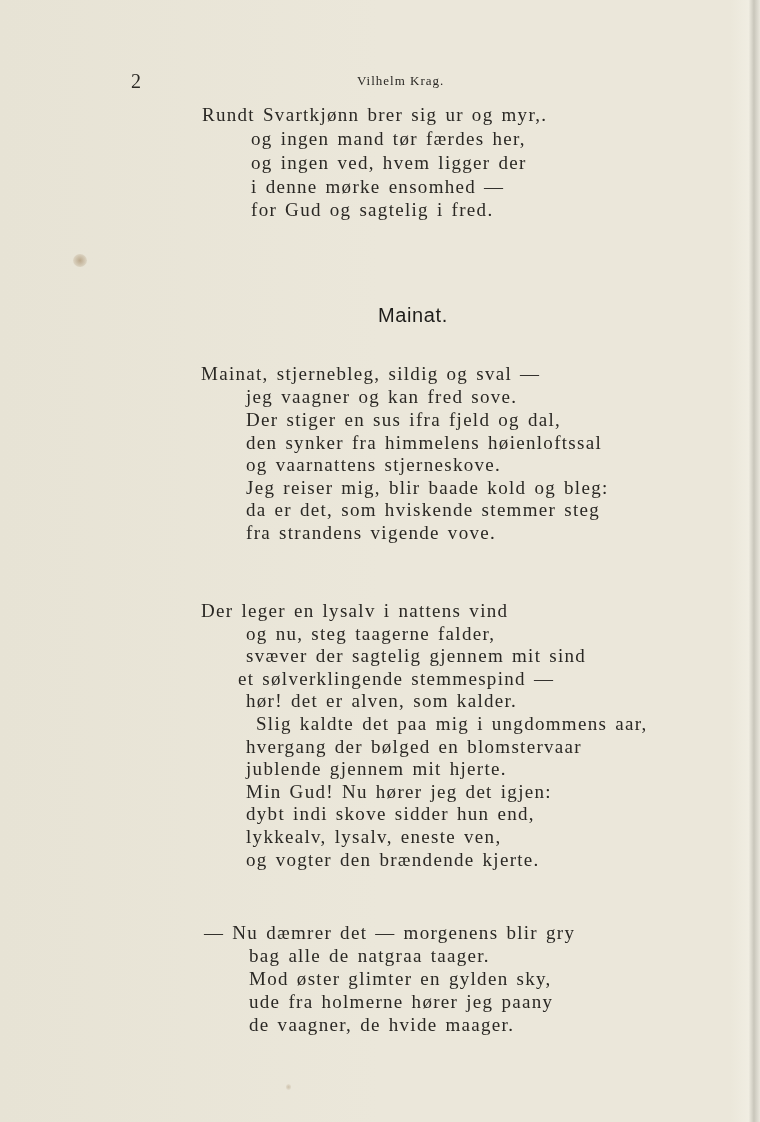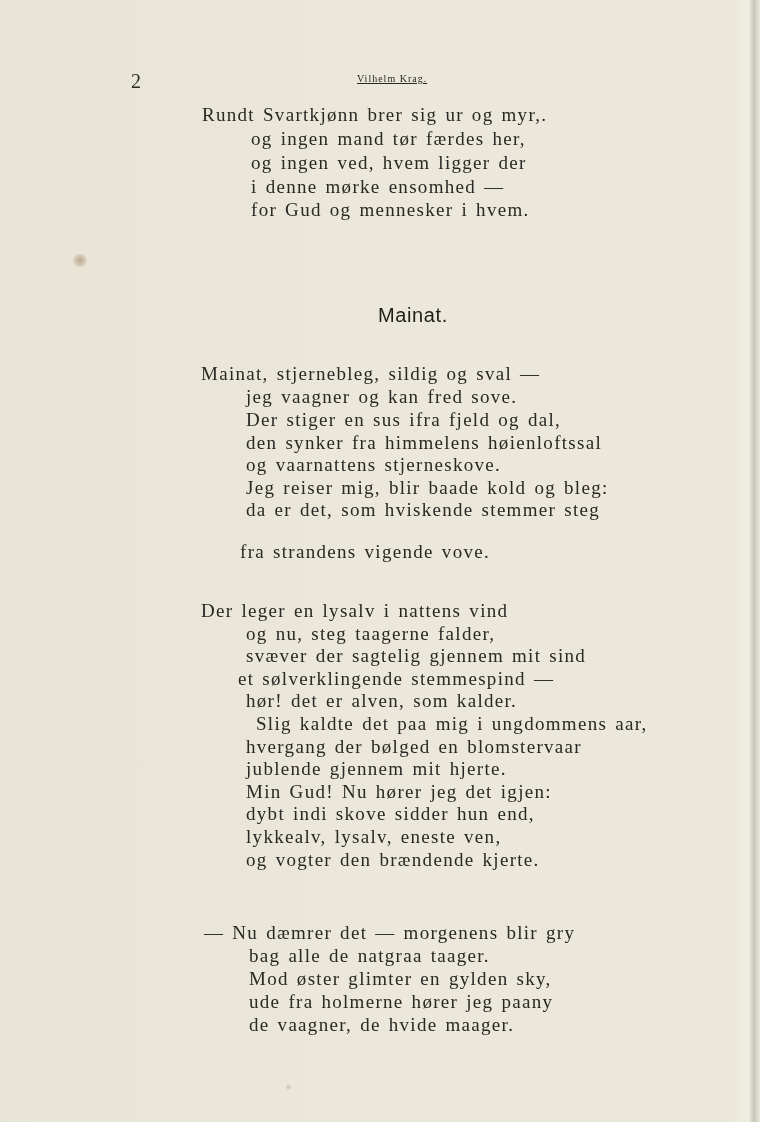--- a/index.html
+++ b/index.html
@@ -17,21 +17,21 @@
     .spot {
       position: absolute; border-radius: 50%;
       background: radial-gradient(circle, rgba(150,120,80,0.55) 0%, rgba(150,120,80,0.15) 70%, rgba(150,120,80,0) 100%);
     }
     .page-number {
       position: absolute; left: 131px; top: 70px;
       font-size: 20px; letter-spacing: 0.5px;
     }
     .running-head {
       position: absolute; left: 357px; top: 73px;
-      font-size: 10px; letter-spacing: 1px; text-decoration: underline;
+      font-size: 13px; letter-spacing: 1px;
     }
     .stanza { position: absolute; left: 0; }
     .line {
       position: absolute; white-space: nowrap;
       font-size: 19px; letter-spacing: 1.3px; word-spacing: 2px;
       line-height: 23px;
     }
     .title {
       position: absolute; left: 378px; top: 304px;
       font-family: "Liberation Sans", "DejaVu Sans", sans-serif;
@@ -48,34 +48,34 @@
   <div class="spot" style="left:286px; top:1084px; width:5px; height:6px; opacity:0.6;"></div>
 
   <div class="page-number">2</div>
   <div class="running-head">Vilhelm Krag.</div>
 
   <div class="stanza">
     <div class="line" style="left:202px; top:103px;">Rundt Svartkjønn brer sig ur og myr,.</div>
     <div class="line" style="left:251px; top:127px;">og ingen mand tør færdes her,</div>
     <div class="line" style="left:251px; top:151px;">og ingen ved, hvem ligger der</div>
     <div class="line" style="left:251px; top:175px;">i denne mørke ensomhed —</div>
-    <div class="line" style="left:251px; top:198px;">for Gud og mennesker i hvem.</div>
+    <div class="line" style="left:251px; top:198px;">for Gud og sagtelig i fred.</div>
   </div>
 
   <div class="title">Mainat.</div>
 
   <div class="stanza">
     <div class="line" style="left:201px; top:362px;">Mainat, stjernebleg, sildig og sval —</div>
     <div class="line" style="left:246px; top:385px;">jeg vaagner og kan fred sove.</div>
     <div class="line" style="left:246px; top:408px;">Der stiger en sus ifra fjeld og dal,</div>
     <div class="line" style="left:246px; top:431px;">den synker fra himmelens høienloftssal</div>
     <div class="line" style="left:246px; top:453px;">og vaarnattens stjerneskove.</div>
     <div class="line" style="left:246px; top:476px;">Jeg reiser mig, blir baade kold og bleg:</div>
     <div class="line" style="left:246px; top:498px;">da er det, som hviskende stemmer steg</div>
-    <div class="line" style="left:240px; top:521px;margin-top:19px;">fra strandens vigende vove.</div>
+    <div class="line" style="left:246px; top:521px;">fra strandens vigende vove.</div>
   </div>
 
   <div class="stanza">
     <div class="line" style="left:201px; top:599px;">Der leger en lysalv i nattens vind</div>
     <div class="line" style="left:246px; top:622px;">og nu, steg taagerne falder,</div>
     <div class="line" style="left:246px; top:644px;">svæver der sagtelig gjennem mit sind</div>
     <div class="line" style="left:238px; top:667px;">et sølverklingende stemmespind —</div>
     <div class="line" style="left:246px; top:689px;">hør! det er alven, som kalder.</div>
     <div class="line" style="left:256px; top:712px;">Slig kaldte det paa mig i ungdommens aar,</div>
     <div class="line" style="left:246px; top:735px;">hvergang der bølged en blomstervaar</div>

